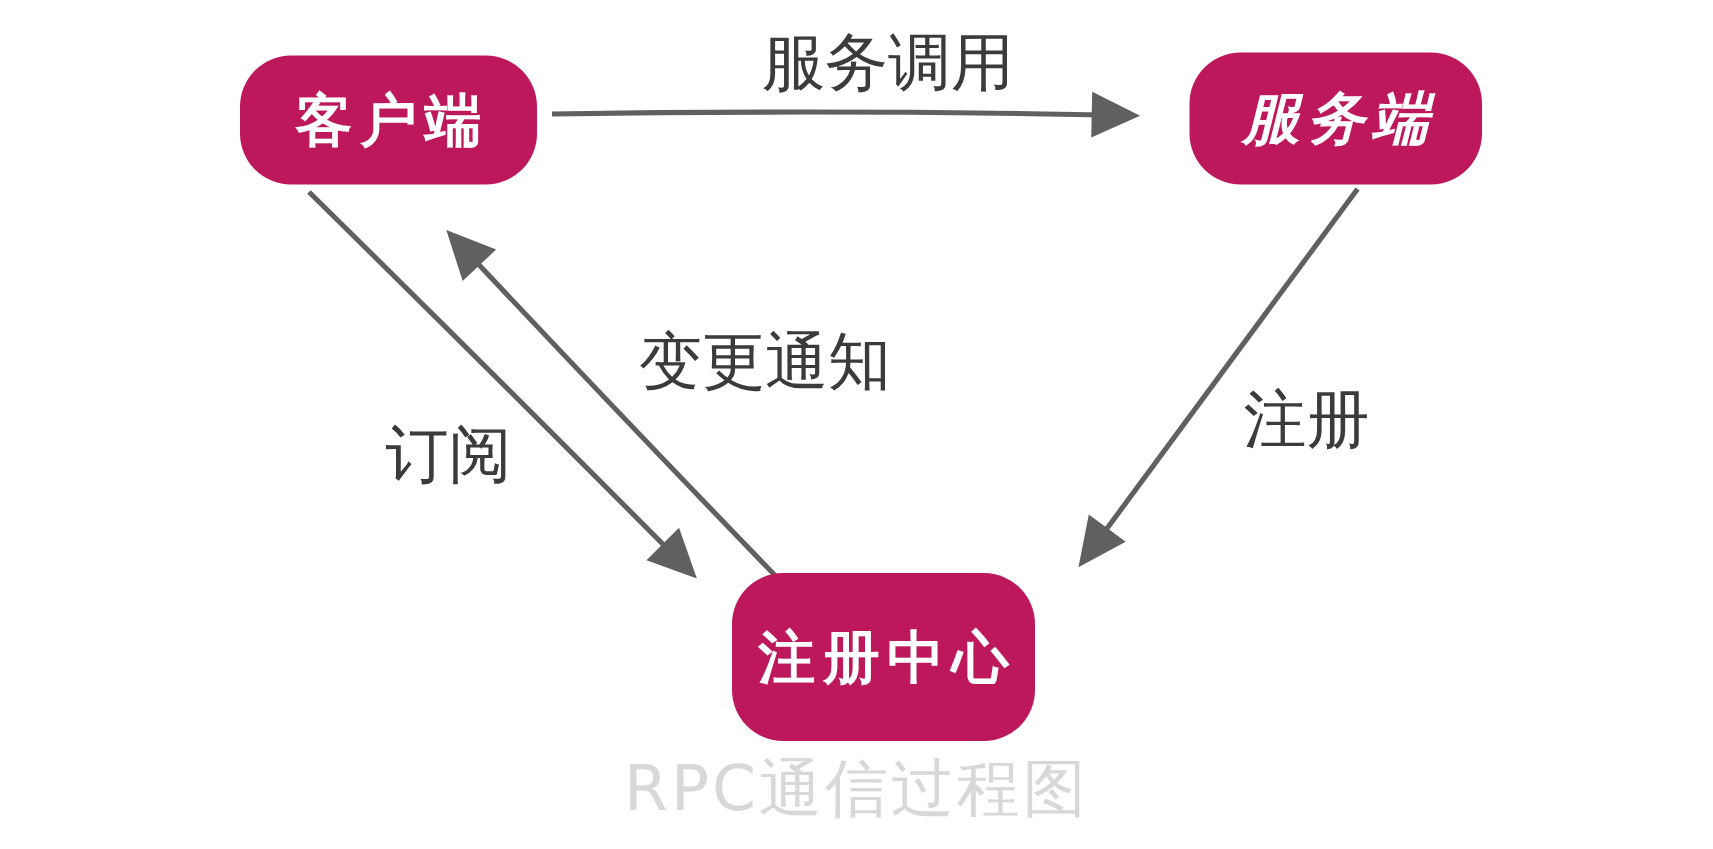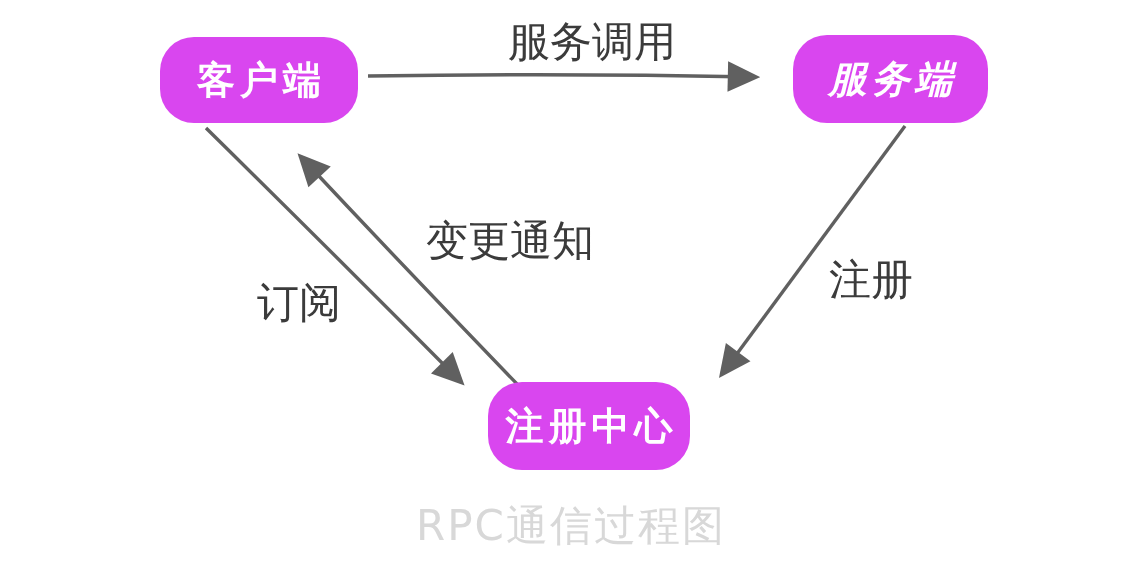--- a/index.html
+++ b/index.html
@@ -19,33 +19,33 @@
     position: absolute;
     left: 0; top: 0;
     width: 1142px;
     height: 566px;
   }
   .node {
     position: absolute;
     display: flex;
     align-items: center;
     justify-content: center;
-    background: #d946ef;
+    background: #be185d;
     border-radius: 34px;
     color: #ffffff;
     font-size: 38px;
     font-weight: 600;
     letter-spacing: 5px;
     text-indent: 5px;
     line-height: 1;
     user-select: none;
   }
   .node-client   { left: 160px; top: 37px;  width: 198px; height: 86px; }
   .node-server   { left: 793px; top: 35px;  width: 195px; height: 88px; font-style: italic; }
-  .node-registry { left: 488px; top: 382px; width: 202px; height: 88px; }
+  .node-registry { left: 488px; top: 382px; width: 202px; height: 112px; }
 
   .edge-label {
     position: absolute;
     color: #3b3b3b;
     font-size: 42px;
     font-weight: 400;
     line-height: 1;
     white-space: nowrap;
     user-select: none;
   }

